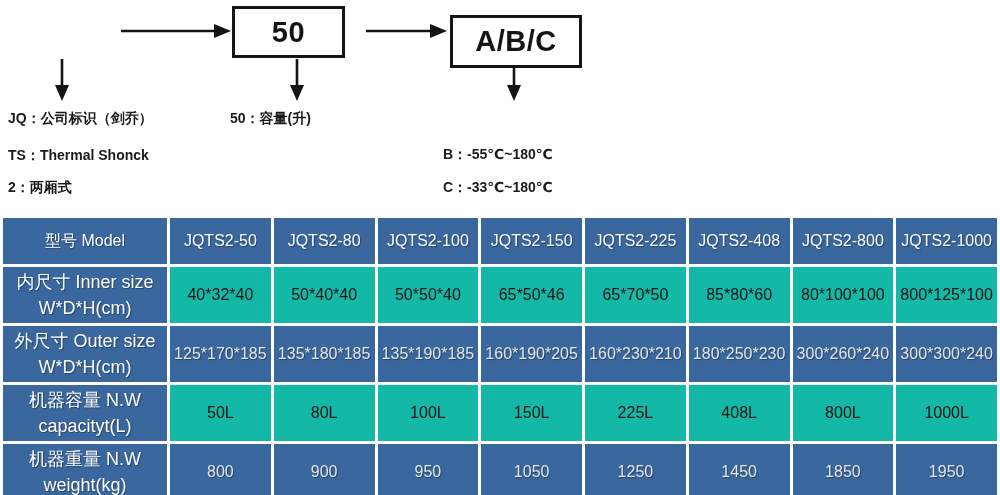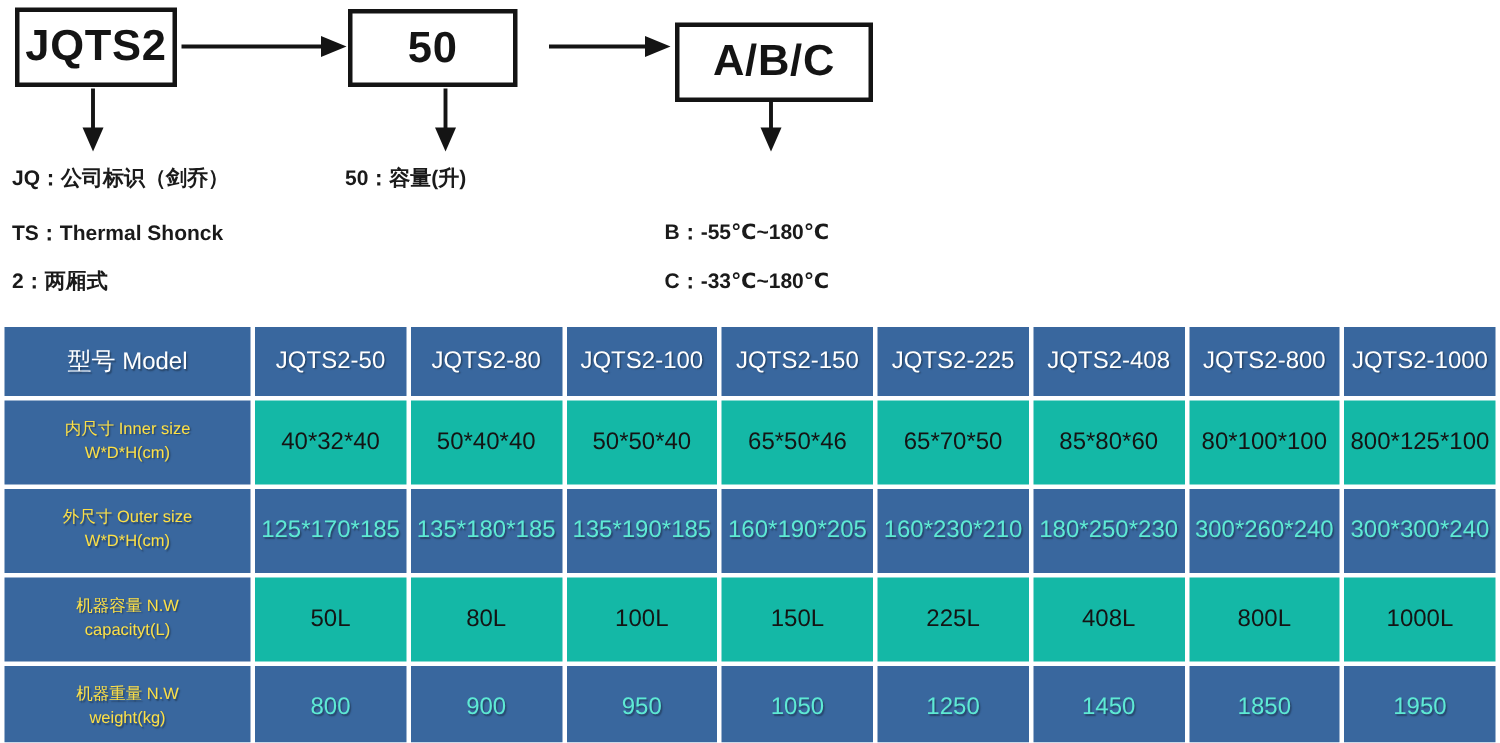--- a/index.html
+++ b/index.html
@@ -40,27 +40,27 @@
   table.spec th, table.spec td {
     text-align: center; vertical-align: middle; font-weight: normal;
     padding: 0 2px; overflow: hidden;
   }
   tr.hdr th {
     background: #39679E; color: #ffffff; height: 46px; font-size: 16px;
     text-shadow: 1px 1px 1px rgba(0,0,0,0.35);
   }
   tr.data { height: 56px; }
   th.rowlabel {
-    background: #39679E; color: #fde047; font-size: 11px; line-height: 1.45;
+    background: #39679E; color: #ffffff; font-size: 18px; line-height: 1.45;
     text-shadow: 1px 1px 1px rgba(0,0,0,0.35);
   }
   th.rowlabel span { display: block; }
   tr.light td { background: #14b8a6; color: #141414; font-size: 16px; }
   tr.dark td {
-    background: #39679E; color: #5eead4; font-size: 16px;
+    background: #39679E; color: #e5e5e5; font-size: 16px;
     text-shadow: 1px 1px 1px rgba(0,0,0,0.35);
   }
 </style>
 </head>
 <body>
 
 <div class="stage">
 
   <div class="diagram">
 
@@ -85,21 +85,20 @@
         <line x1="297" y1="59" x2="297" y2="87" stroke="#141414" stroke-width="2.6"></line>
         <polygon points="297,101 290,85 304,85" fill="#141414"></polygon>
       </g>
 
       <g>
         <line x1="514" y1="59" x2="514" y2="87" stroke="#141414" stroke-width="2.6"></line>
         <polygon points="514,101 507,85 521,85" fill="#141414"></polygon>
       </g>
     </svg>
 
-    <div class="dbox" id="box-model">JQTS2</div>
     <div class="dbox" id="box-cap">50</div>
     <div class="dbox" id="box-temp">A/B/C</div>
 
     <div class="note" id="note-jq">JQ：公司标识（剑乔）</div>
     <div class="note" id="note-50">50：容量(升)</div>
     <div class="note" id="note-ts">TS：Thermal Shonck</div>
     <div class="note" id="note-2">2：两厢式</div>
     <div class="note" id="note-b">B：-55℃~180℃</div>
     <div class="note" id="note-c">C：-33℃~180℃</div>
   </div>

